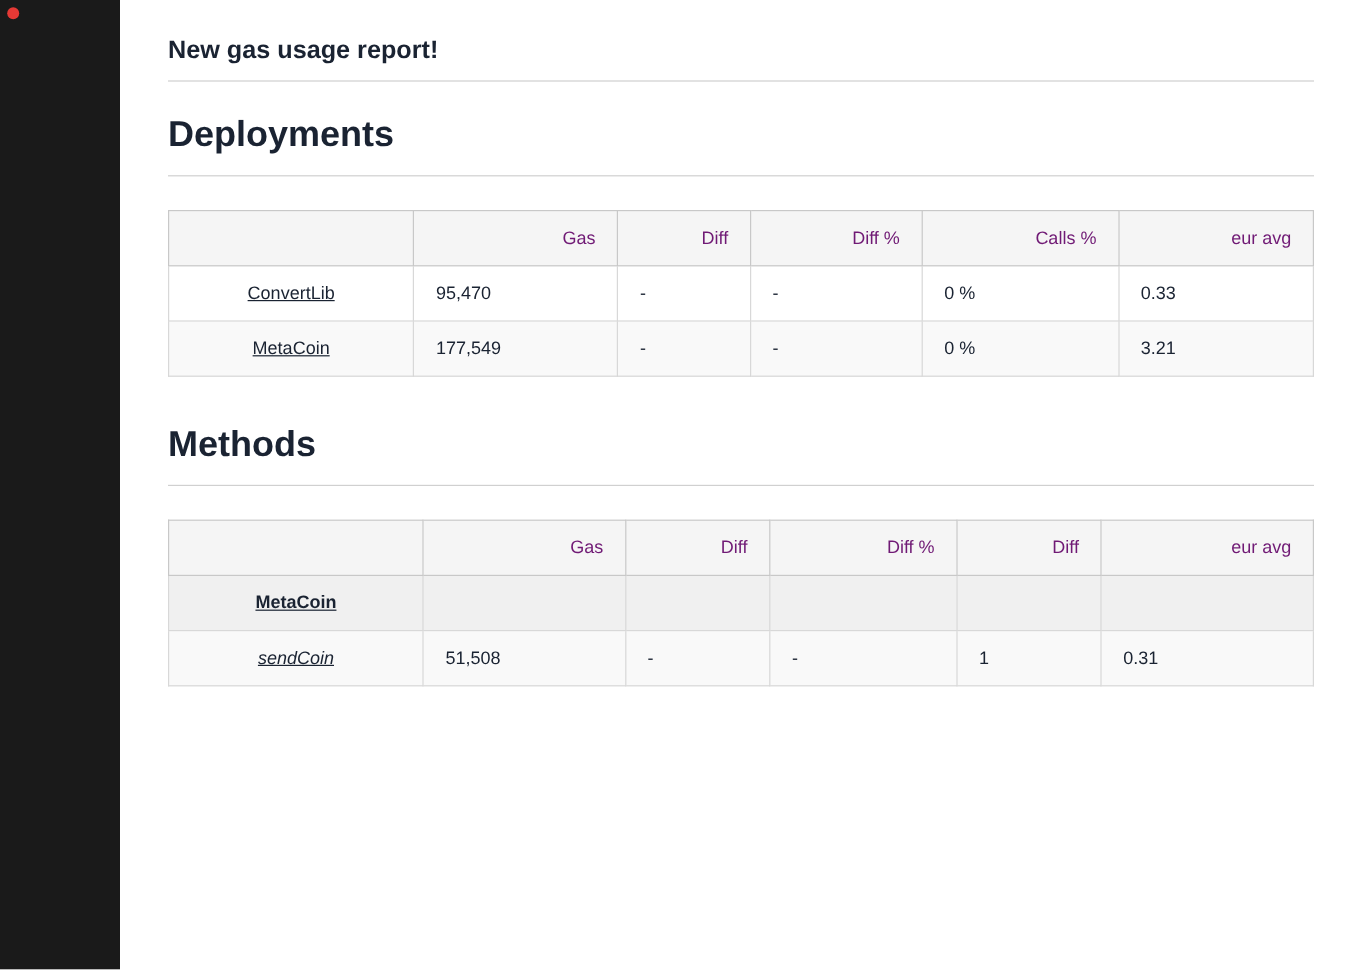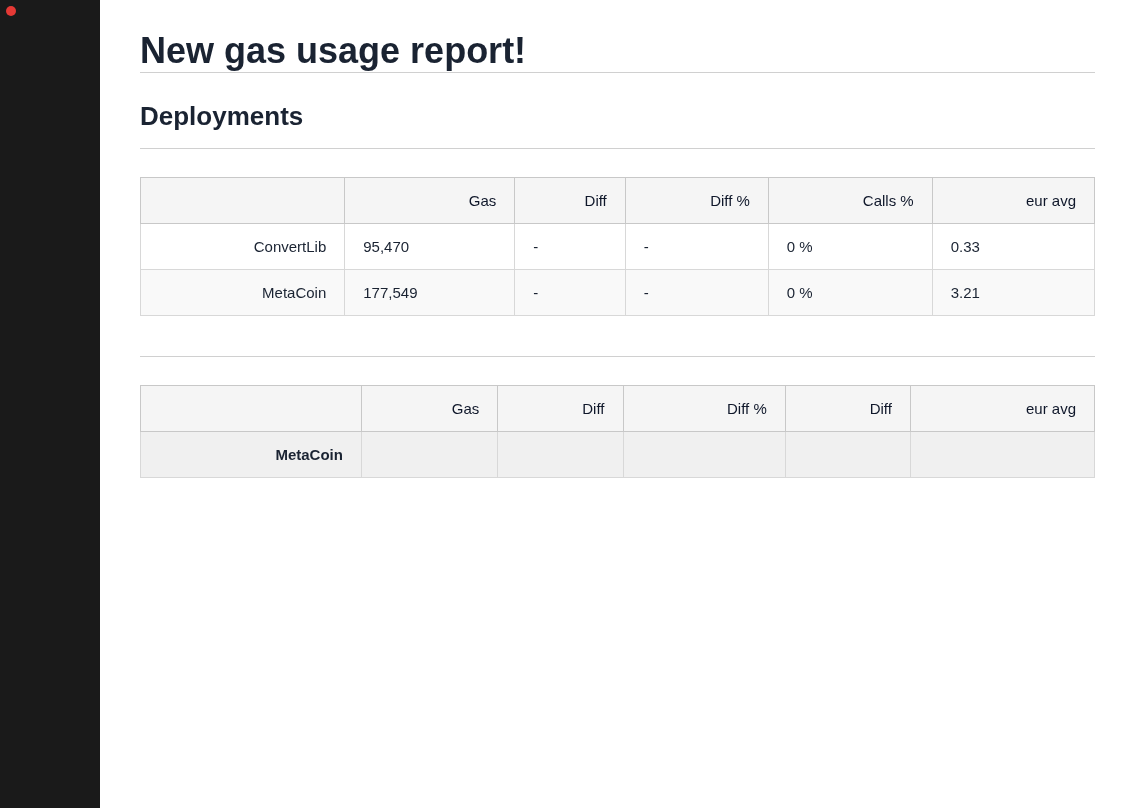--- a/index.html
+++ b/index.html
@@ -35,71 +35,72 @@
       left: 6px;
     }
 
     .main-content {
       flex: 1;
       padding: 30px 40px;
       background: #fff;
     }
 
     .page-title {
-      font-size: 36px;
+      font-size: 21px;
       font-weight: 600;
       color: #1a2332;
-      margin-bottom: 0;
+      margin-bottom: 13px;
     }
 
     .divider {
       border: none;
       border-top: 1px solid #d0d0d0;
       margin-bottom: 28px;
     }
 
     .section-title {
-      font-size: 26px;
+      font-size: 30px;
       font-weight: 600;
       color: #1a2332;
       margin-bottom: 16px;
     }
 
     .data-table {
       width: 100%;
       border-collapse: collapse;
       border: 1px solid #c8c8c8;
       margin-bottom: 40px;
     }
 
     .data-table th {
       background: #f5f5f5;
       font-weight: 500;
       font-size: 15px;
-      color: #0f172a;
+      color: #701a75;
       padding: 14px 18px;
       text-align: right;
       border: 1px solid #c8c8c8;
     }
 
     .data-table th:first-child {
       text-align: left;
     }
 
     .data-table td {
       padding: 14px 18px;
       font-size: 15px;
       color: #1a2332;
       border: 1px solid #d8d8d8;
       background: #fff;
     }
 
     .data-table td:first-child {
-      text-align: right;
+      text-align: center;
       font-weight: 500;
+      text-decoration: underline;
     }
 
     .data-table tr:nth-child(even) td {
       background: #f9f9f9;
     }
 
     .data-table .group-row td {
       font-weight: 600;
       background: #f0f0f0;
     }
@@ -143,20 +144,21 @@
           <td>MetaCoin</td>
           <td>177,549</td>
           <td>-</td>
           <td>-</td>
           <td>0 %</td>
           <td>3.21</td>
         </tr>
       </tbody>
   </table>
 
+  <h2 class="section-title">Methods</h2>
   <hr class="divider">
 
   <table class="data-table">
     <thead>
       <tr>
         <th></th>
         <th>Gas</th>
         <th>Diff</th>
         <th>Diff %</th>
         <th>Diff</th>
@@ -165,16 +167,24 @@
     </thead>
     <tbody id="methods-tbody">
     <tr class="group-row">
           <td>MetaCoin</td>
           <td></td>
           <td></td>
           <td></td>
           <td></td>
           <td></td>
         </tr>
+        <tr>
+          <td><em>sendCoin</em></td>
+          <td>51,508</td>
+          <td>-</td>
+          <td>-</td>
+          <td>1</td>
+          <td>0.31</td>
+        </tr>
       </tbody>
   </table>
 
 </div>
 
 </body></html>

